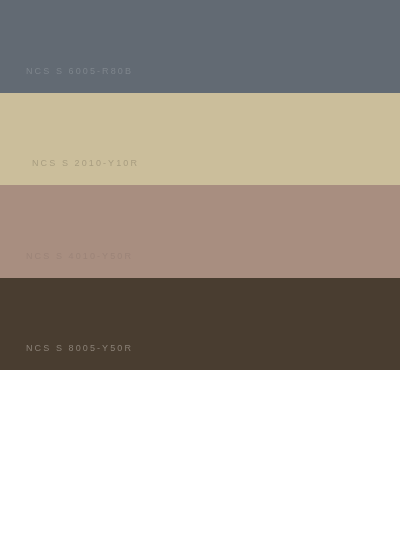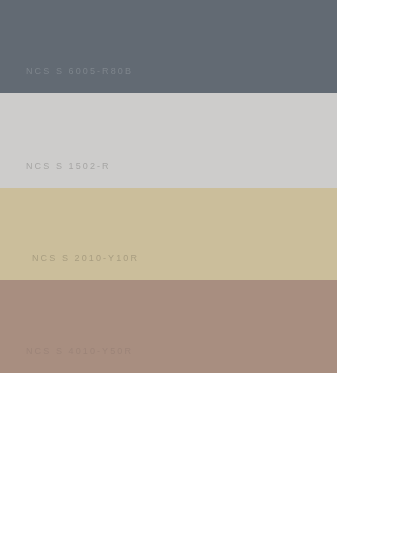--- a/index.html
+++ b/index.html
@@ -6,21 +6,21 @@
   html, body {
     margin: 0;
     padding: 0;
     background: #ffffff;
   }
   body {
     font-family: "Liberation Sans", sans-serif;
   }
   .palette {
     position: relative;
-    width: 337px;
+    width: 400px;
     height: 560px;
     overflow: hidden;
   }
   .swatch {
     position: relative;
     width: 100%;
     box-sizing: border-box;
     display: flex;
     align-items: flex-end;
   }
@@ -45,26 +45,26 @@
 </head>
 <body style="background: rgb(255, 255, 255);">
 
 <div class="palette">
 
   <div class="swatch swatch-1" style="background-color: rgb(98, 106, 115);">
     <span class="swatch-label" style="color: rgb(126, 133, 140);">NCS S 6005-R80B</span>
   </div>
 
 
-  <div class="swatch swatch-3" style="background-color: rgb(205, 204, 203);">
-    <span class="swatch-label" style="color: rgb(166, 165, 164);">NCS S 1502-R</span>
-  </div>
 
   <div class="swatch swatch-4" style="background-color: rgb(203, 190, 155);">
     <span class="swatch-label" style="color: rgb(168, 157, 128);">NCS S 2010-Y10R</span>
   </div>
 
   <div class="swatch swatch-5" style="background-color: rgb(168, 142, 128);">
     <span class="swatch-label" style="color: rgb(156, 132, 120);">NCS S 4010-Y50R</span>
   </div>
 
+  <div class="swatch swatch-6" style="background-color: rgb(73, 61, 48);">
+    <span class="swatch-label" style="color: rgb(138, 128, 118);">NCS S 8005-Y50R</span>
+  </div>
 
 </div>
 
 </body></html>

